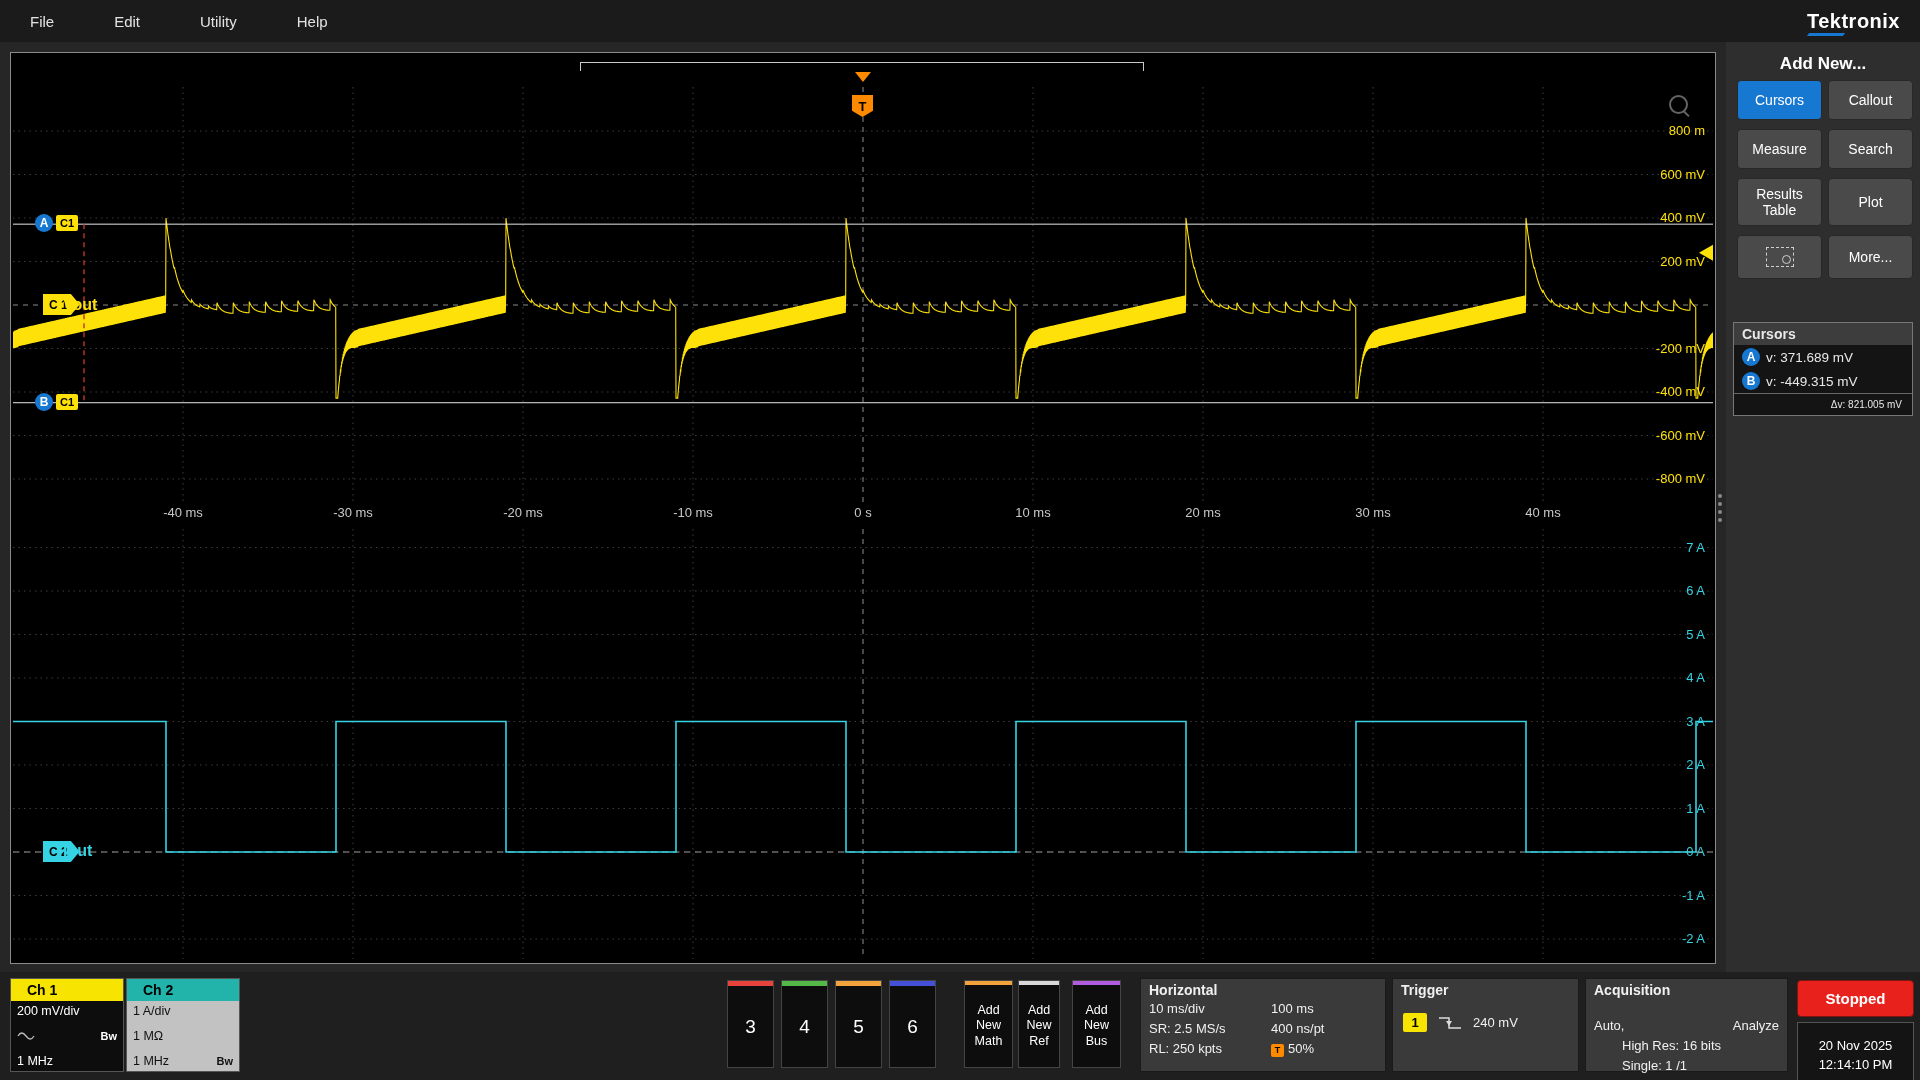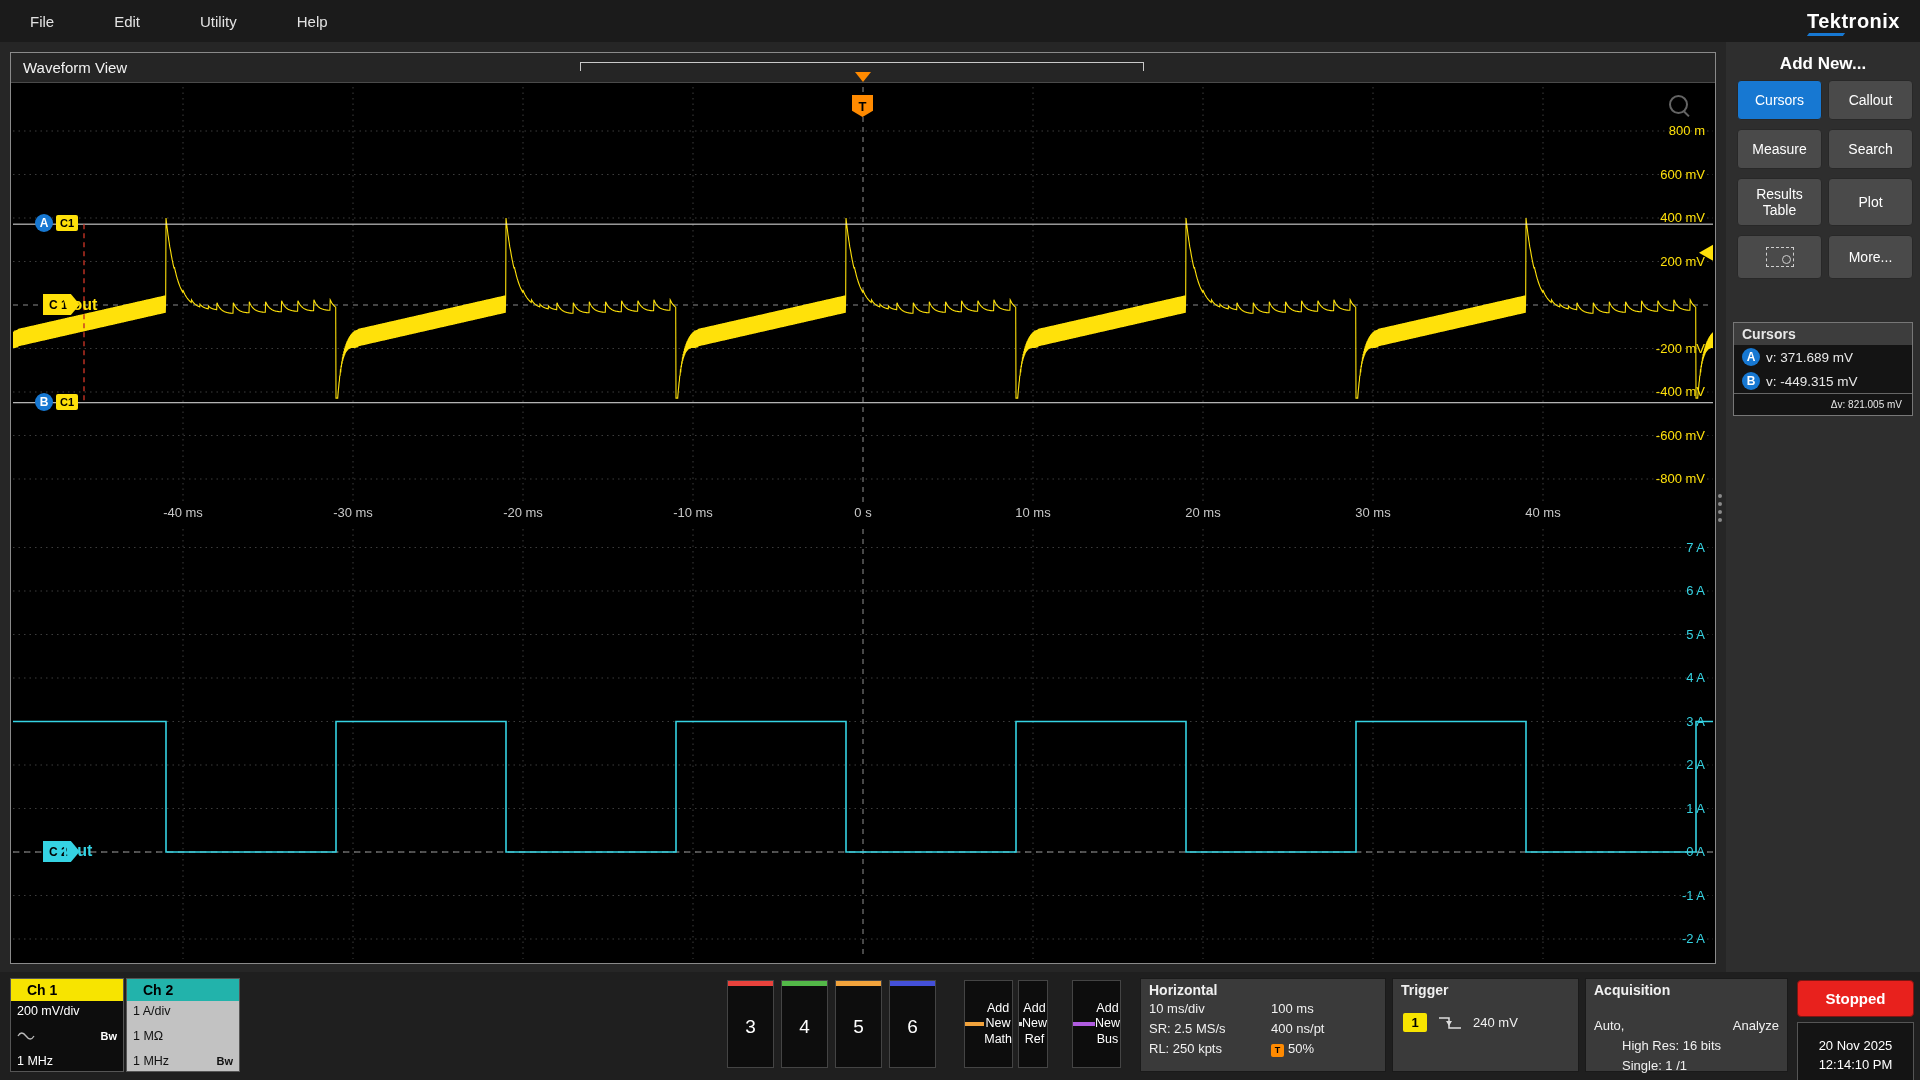--- a/index.html
+++ b/index.html
@@ -49,21 +49,21 @@
   .chblk{border:1px solid #555;}
   .chblk .hd{height:22px;font-weight:bold;font-size:14px;color:#000;padding-left:16px;display:flex;align-items:center;}
   .chblk .bd{font-size:12.5px;padding:3px 6px;display:flex;flex-direction:column;justify-content:space-between;height:calc(100% - 22px);box-sizing:border-box;}
   .bd .line{display:flex;justify-content:space-between;align-items:center;}
   .bw{font-size:11px;font-weight:bold;}
   .ch1-bd{background:#0d0d0d;color:#fff;}
   .ch2-bd{background:#c2c2c2;color:#111;}
   .numbtn{background:#0d0d0d;border:1px solid #444;display:flex;flex-direction:column;}
   .numbtn .strip{height:5px;}
   .numbtn .n{flex:1;display:flex;align-items:center;justify-content:center;font-size:19px;color:#fff;}
-  .addbtn{background:#0d0d0d;border:1px solid #444;display:flex;flex-direction:row;align-items:center;}
+  .addbtn{background:#0d0d0d;border:1px solid #444;display:flex;flex-direction:column;align-items:center;}
   .addbtn .strip{height:4px;width:100%;}
   .addbtn .t{flex:1;display:flex;align-items:center;justify-content:center;text-align:center;line-height:1.25;font-size:12.5px;color:#fff;width:38px;}
   .dkpanel{background:#3a3a3a;border:1px solid #1a1a1a;font-size:13px;color:#f0f0f0;}
   .dkpanel .hd{font-weight:bold;font-size:14px;padding:3px 8px;}
   .hgrid{display:grid;grid-template-columns:122px 1fr;padding:0 8px;row-gap:5px;}
   .t-ico{display:inline-flex;width:13px;height:13px;background:#ff8a00;color:#000;font-size:9px;font-weight:bold;align-items:center;justify-content:center;border-radius:2px;margin-right:4px;}
   .trigrow{display:flex;align-items:center;gap:10px;padding:12px 10px 0 10px;}
   .trig1{width:24px;height:19px;background:#f7e400;color:#000;font-weight:bold;font-size:13px;display:flex;align-items:center;justify-content:center;border-radius:2px;}
   .acq-r1{display:flex;justify-content:space-between;padding:0 8px 5px 8px;margin-top:17px;}
   .acq-l{padding:0 8px 5px 8px;margin-left:28px;}
@@ -75,23 +75,20 @@
 
 <div class="abs menubar">
   <div class="menu-item">File</div>
   <div class="menu-item">Edit</div>
   <div class="menu-item">Utility</div>
   <div class="menu-item">Help</div>
   <div class="logo">Tektronix</div>
 </div>
 
 <div class="abs wave-panel">
-  <div class="titlebar">
-    <span>Waveform View</span>
-  </div>
 
   <svg id="scope-svg" width="1700" height="878">
       <line x1="170" y1="4" x2="170" y2="421" stroke="#3c3c3c" stroke-dasharray="1.5 4" stroke-width="1"></line>
       <line x1="170" y1="446" x2="170" y2="876" stroke="#3c3c3c" stroke-dasharray="1.5 4" stroke-width="1"></line>
       <text x="170" y="434" fill="#c8c8c8" font-size="13" text-anchor="middle" font-family="Liberation Sans, sans-serif">-40 ms</text>
       <line x1="340" y1="4" x2="340" y2="421" stroke="#3c3c3c" stroke-dasharray="1.5 4" stroke-width="1"></line>
       <line x1="340" y1="446" x2="340" y2="876" stroke="#3c3c3c" stroke-dasharray="1.5 4" stroke-width="1"></line>
       <text x="340" y="434" fill="#c8c8c8" font-size="13" text-anchor="middle" font-family="Liberation Sans, sans-serif">-30 ms</text>
       <line x1="510" y1="4" x2="510" y2="421" stroke="#3c3c3c" stroke-dasharray="1.5 4" stroke-width="1"></line>
       <line x1="510" y1="446" x2="510" y2="876" stroke="#3c3c3c" stroke-dasharray="1.5 4" stroke-width="1"></line>
@@ -266,21 +263,21 @@
   </div>
   <div class="bb numbtn" style="left:889px;top:8px;width:47px;height:88px;">
     <div class="strip" style="background: rgb(68, 80, 216);"></div>
     <div class="n">6</div>
   </div>
 
   <div class="bb addbtn" style="left:964px;top:8px;width:49px;height:88px;">
     <div class="strip" style="background: rgb(242, 163, 60);"></div>
     <div class="t">Add New Math</div>
   </div>
-  <div class="bb addbtn" style="left:1018px;top:8px;width:30px;height:88px;">
+  <div class="bb addbtn" style="left:1018px;top:8px;width:42px;height:88px;">
     <div class="strip" style="background: rgb(216, 216, 216);"></div>
     <div class="t">Add New Ref</div>
   </div>
   <div class="bb addbtn" style="left:1072px;top:8px;width:49px;height:88px;">
     <div class="strip" style="background: rgb(176, 92, 224);"></div>
     <div class="t">Add New Bus</div>
   </div>
 
   <div class="bb dkpanel" style="left:1140px;top:6px;width:246px;height:94px;">
     <div class="hd">Horizontal</div>

